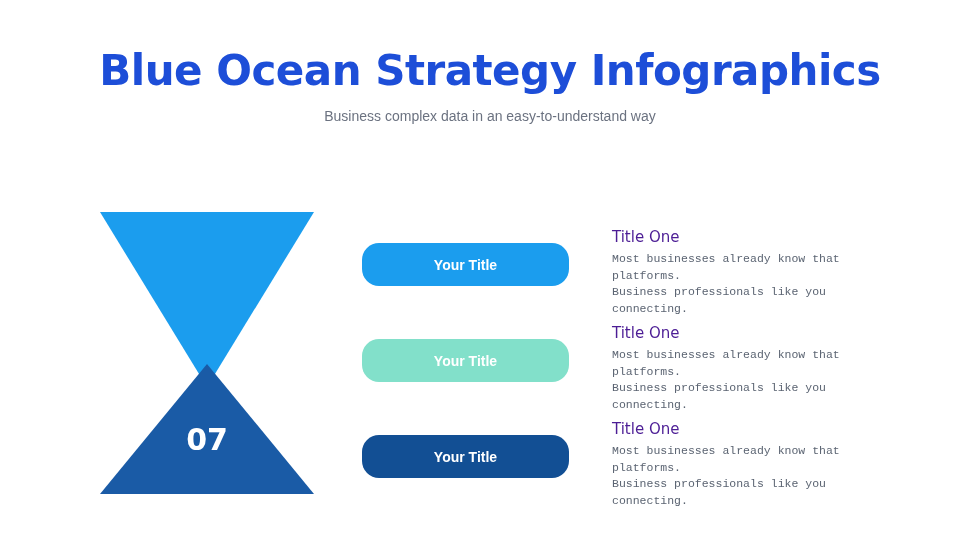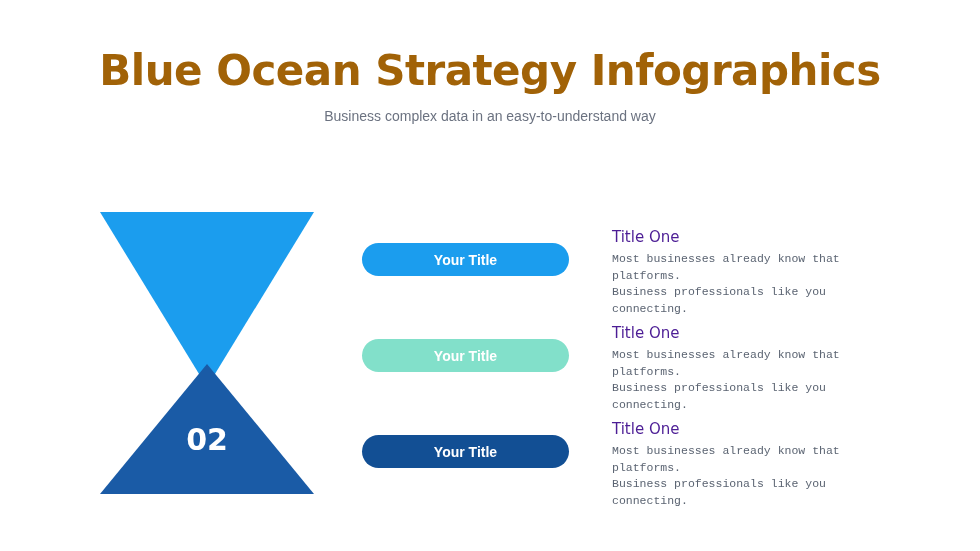--- a/index.html
+++ b/index.html
@@ -25,21 +25,21 @@
     position: absolute;
     top: 48px;
     left: 0;
     width: 980px;
     text-align: center;
   }
   .title {
     font-family: "DejaVu Sans", sans-serif;
     font-size: 42px;
     font-weight: bold;
-    color: #a16207;
+    color: #1d4ed8;
     letter-spacing: -0.5px;
     line-height: 1.1;
     margin: 0;
   }
   .subtitle {
     margin-top: 14px;
     font-family: "Liberation Sans", sans-serif;
     font-size: 14px;
     color: #6b7280;
     font-weight: 400;
@@ -93,21 +93,21 @@
   }
   .row {
     position: relative;
     height: 96px;
   }
   .pill {
     position: absolute;
     left: 0;
     top: 21px;
     width: 207px;
-    height: 33px;
+    height: 43px;
     border-radius: 17px;
     display: flex;
     align-items: center;
     justify-content: center;
     font-size: 14px;
     font-weight: bold;
     color: #ffffff;
     font-family: "Liberation Sans", sans-serif;
   }
   .pill-1 { background: #1b9dee; }
@@ -146,21 +146,21 @@
   <div class="header">
     <div class="title">Blue Ocean Strategy Infographics</div>
     <div class="subtitle">Business complex data in an easy-to-understand way</div>
   </div>
 
   <div class="tri-wrap">
     <div class="tri tri-top"></div>
     <div class="tri tri-bottom"></div>
   </div>
   <div class="tri-num tri-num-1" style="left:100px;margin-top:24px;">01</div>
-  <div class="tri-num tri-num-2" style="left:100px;">02</div>
+  <div class="tri-num tri-num-2" style="left:100px;">07</div>
 
   <div class="rows">
 
     <div class="row row-1">
       <div class="pill pill-1">Your Title</div>
       <div class="text-block">
         <div class="t-title">Title One</div>
         <div class="t-body">Most businesses already know that platforms.</div>
         <div class="t-body">Business professionals like you connecting.</div>
       </div>

